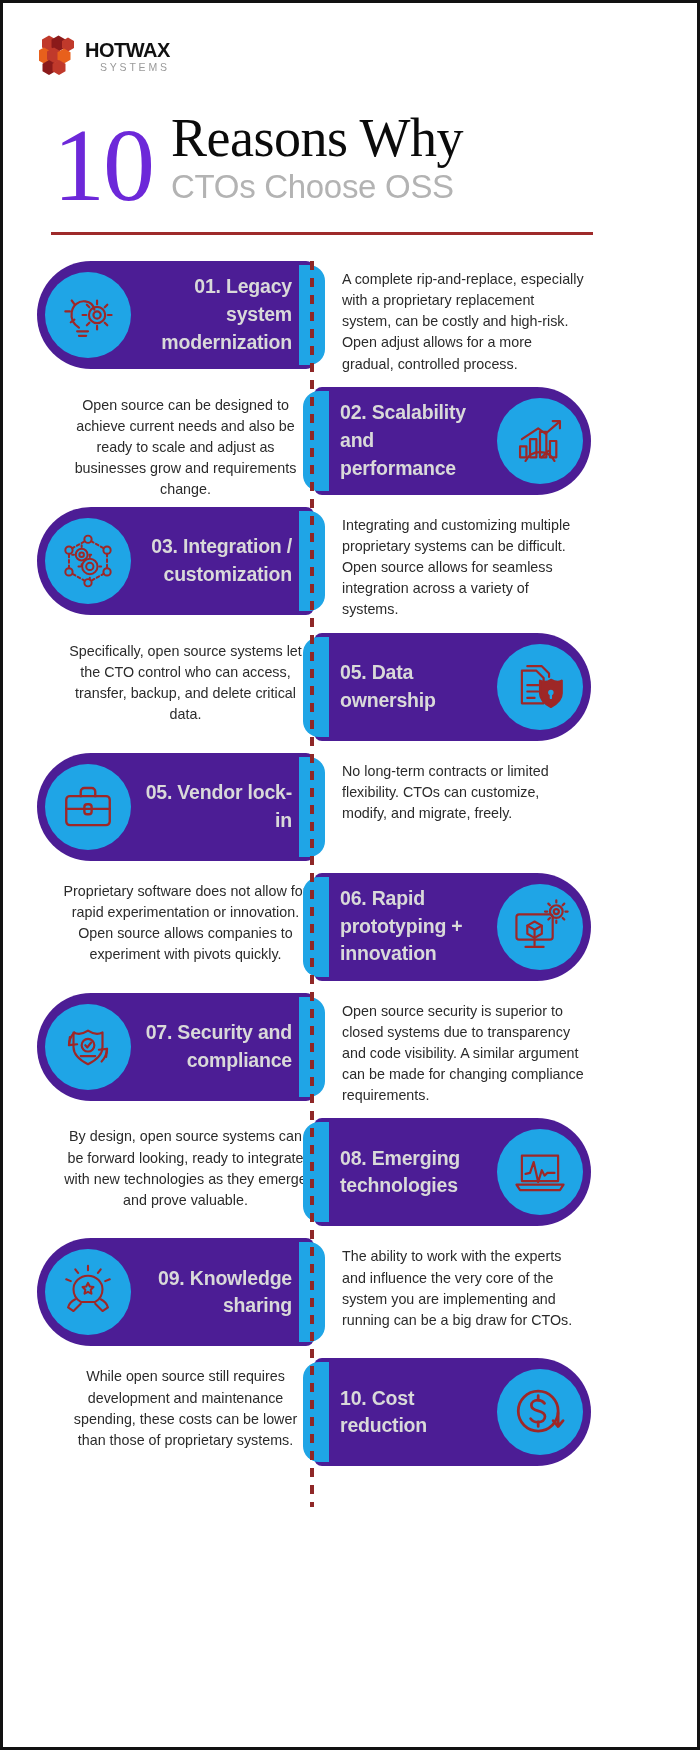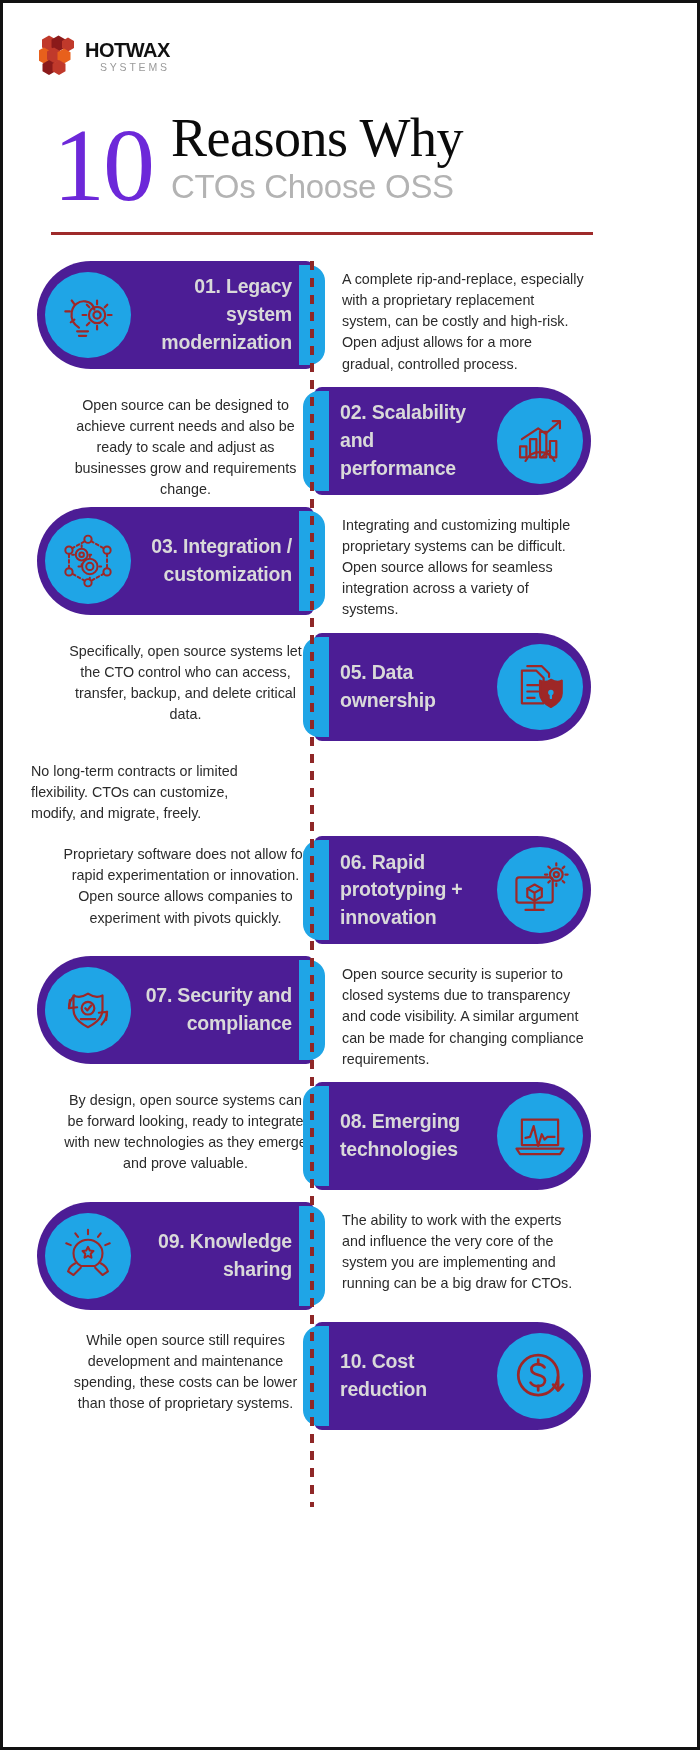--- a/index.html
+++ b/index.html
@@ -304,20 +304,32 @@
             <path d="M44 24c5 3 9 3 12 1v14c0 7-6 12-12 15-6-3-12-8-12-15V25c4 2 8 2 12-1z" fill="#9E2727" stroke="#9E2727"></path>
             <circle cx="44" cy="38" r="3" fill="#1FA5E6" stroke="none"></circle>
             <path d="M44 40v4" stroke="#1FA5E6" stroke-width="2.6"></path>
           </svg>
         </div>
         <div class="pill-label">05. Data ownership</div>
       </div>
     </div>
 
     <div class="row layout-left">
+      <div class="pill left">
+        <div class="cap"></div>
+        <div class="icon-circle">
+          <svg viewBox="0 0 64 64" fill="none" stroke="#9E2727" stroke-width="2.6" stroke-linecap="round" stroke-linejoin="round">
+            <rect x="8" y="20" width="48" height="32" rx="4"></rect>
+            <path d="M24 20v-5a4 4 0 0 1 4-4h8a4 4 0 0 1 4 4v5"></path>
+            <path d="M8 34h48"></path>
+            <rect x="28" y="29" width="8" height="11" rx="3"></rect>
+          </svg>
+        </div>
+        <div class="pill-label">05.   Vendor lock-in</div>
+      </div>
       <div class="desc on-right">No long-term contracts or limited flexibility. CTOs can customize, modify, and migrate, freely.</div>
     </div>
 
     <div class="row layout-right">
       <div class="desc on-left">Proprietary software does not allow for rapid experimentation or innovation. Open source allows companies to experiment with pivots quickly.</div>
       <div class="pill right">
         <div class="cap"></div>
         <div class="icon-circle">
           <svg viewBox="0 0 64 64" fill="none" stroke="#9E2727" stroke-width="2.4" stroke-linecap="round" stroke-linejoin="round">
             <rect x="6" y="18" width="40" height="28" rx="3"></rect>

